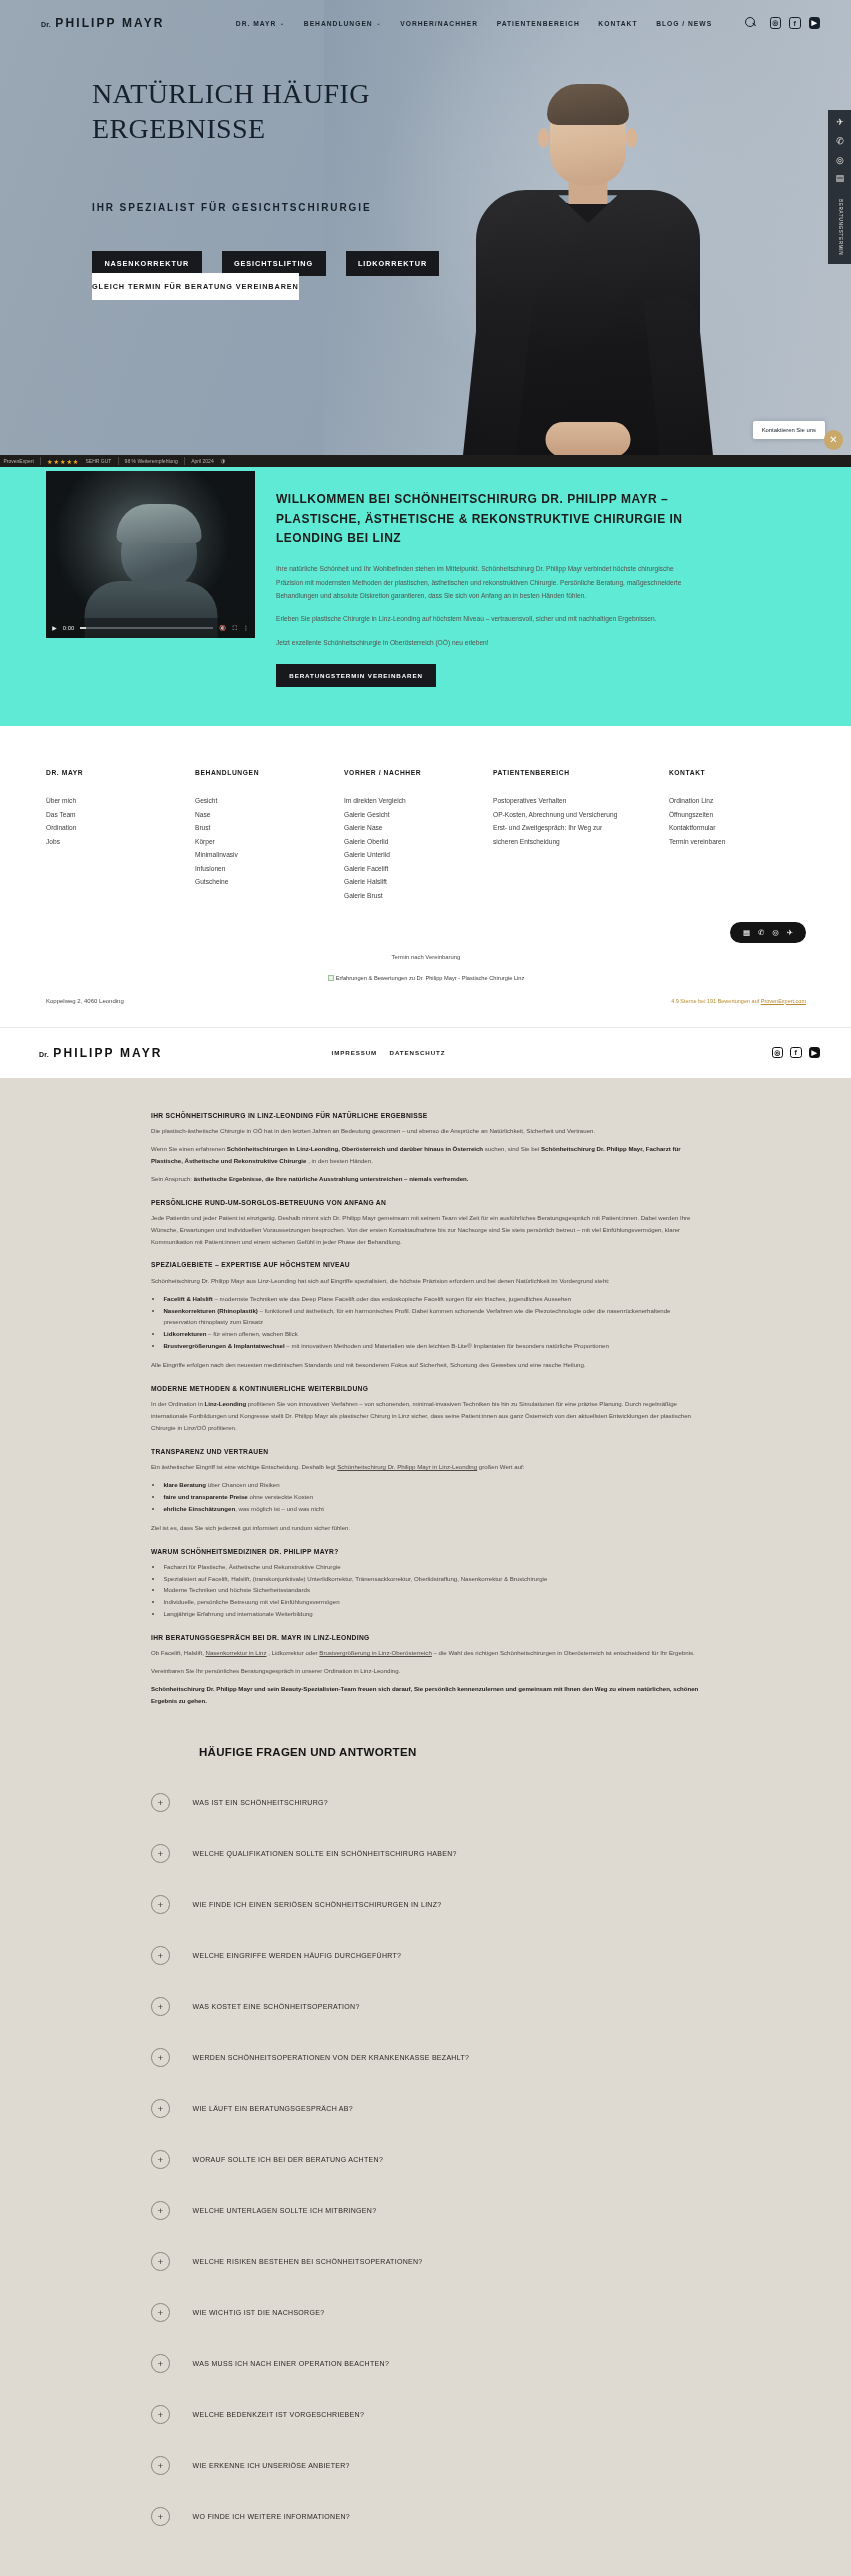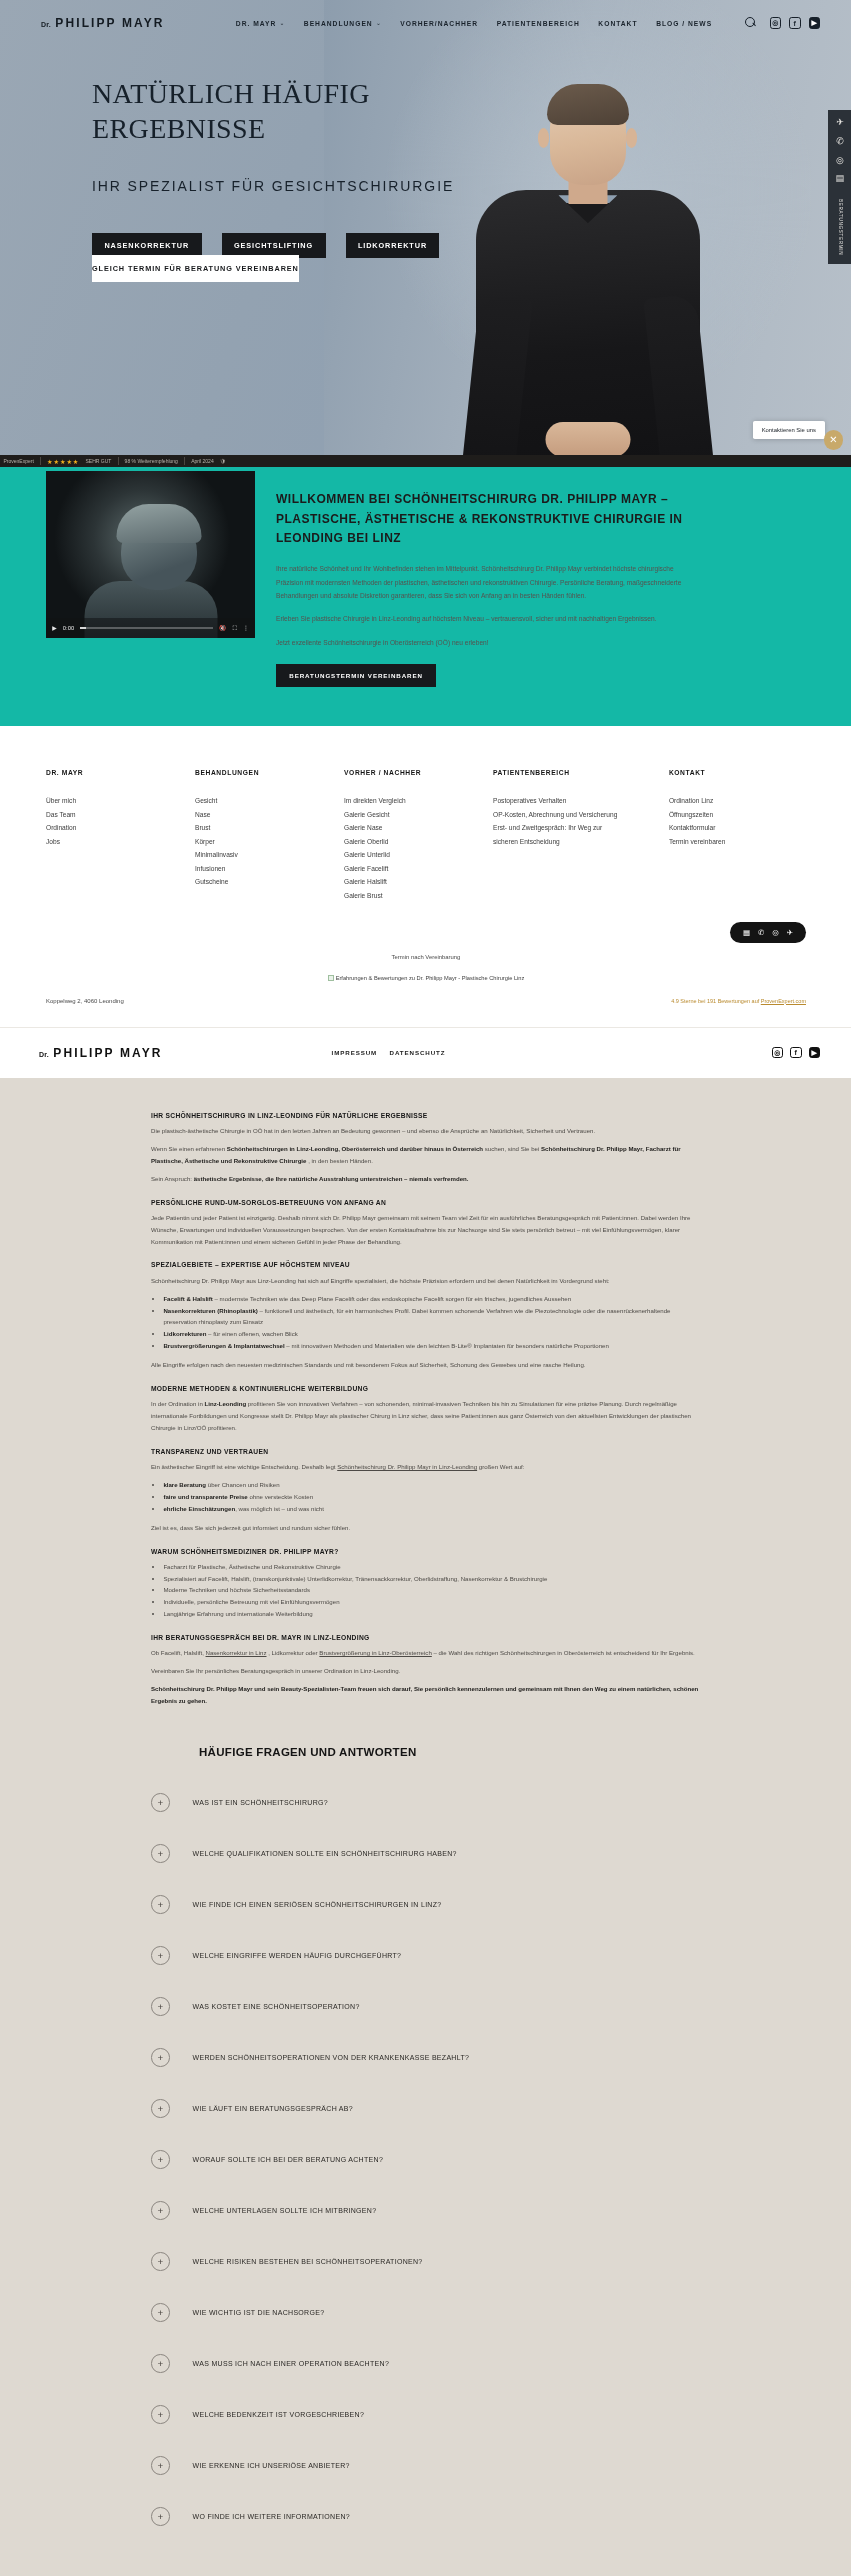--- a/index.html
+++ b/index.html
@@ -77,22 +77,22 @@
   .hero-inner {
     position: relative; z-index: 4;
     padding: 76px 0 0 92px; width: 461px;
   }
   .hero-h1 {
     font-family: "Liberation Serif", serif;
     font-size: 28px; line-height: 1.25; font-weight: 400;
     letter-spacing: 0.4px; color: #16202a; max-width: 293px;
   }
   .hero-sub {
-    margin-top: 28px;
-    font-size: 14px; font-weight: 400; letter-spacing: 1.9px;
+    margin-top: 53px;
+    font-size: 10px; font-weight: 700; letter-spacing: 1.9px;
     line-height: 1.75; color: #17212b; text-transform: uppercase;
   }
   .hero-chips { margin-top: 34px; display: flex; gap: 20px; }
   .chip {
     background: #17191c; color: #fff;
     font-size: 7.3px; font-weight: 700; letter-spacing: 0.9px;
     padding: 8px 12.4px; text-transform: uppercase; white-space: nowrap;
   }
   .hero-cta {
     margin-top: 7px; width: 223px; background: #fff; color: #17191c;
@@ -156,21 +156,21 @@
     white-space: nowrap;
   }
   .chatdot {
     position: absolute; right: 9px; bottom: 5.3px; z-index: 23;
     width: 19.5px; height: 19.5px; border-radius: 50%;
     background: #c8a96a; color: #fff;
     display: flex; align-items: center; justify-content: center; font-size: 9.8px;
   }
 
   
-  .intro { background: #14b8a6; padding: 0 0 39px; position: relative; }
+  .intro { background: #5eead4; padding: 0 0 39px; position: relative; }
   .reviewbar {
     height: 12.4px; background: #1f1d1b; display: flex; align-items: center;
     font-size: 5px; color: #cfc9c0; padding: 0 3.5px; gap: 6.2px;
   }
   .reviewbar .rb-seg { opacity: .85; white-space: nowrap; }
   .rb-stars { color: #f2b01e; letter-spacing: 0.9px; font-size: 6.2px; }
   .rb-line { width: 0.9px; height: 8px; background: #4a4641; }
   .intro-wrap { display: flex; gap: 0; padding: 0 46px; }
   .video {
     width: 209px; height: 167px; background: #0b0e10; position: relative;

